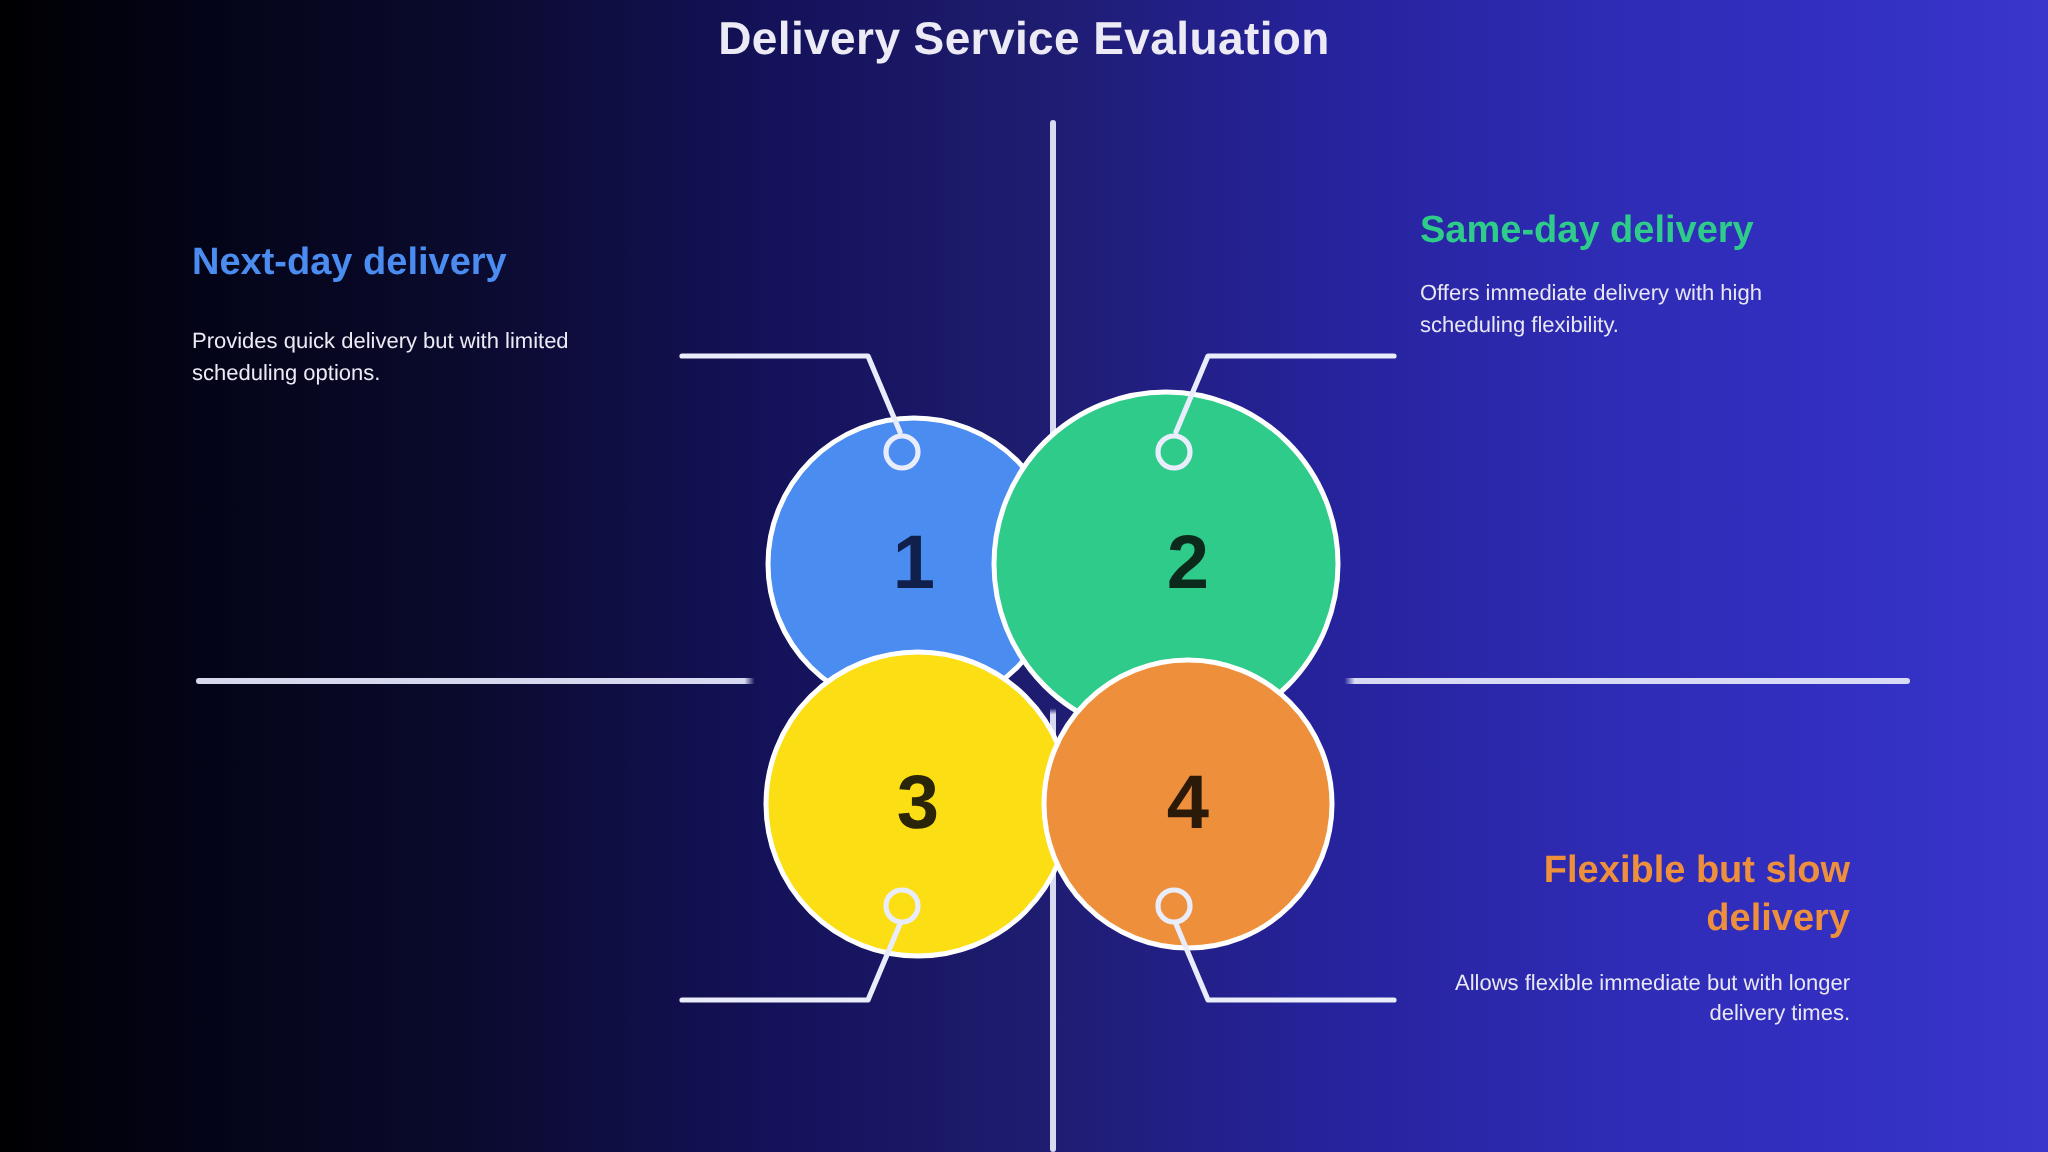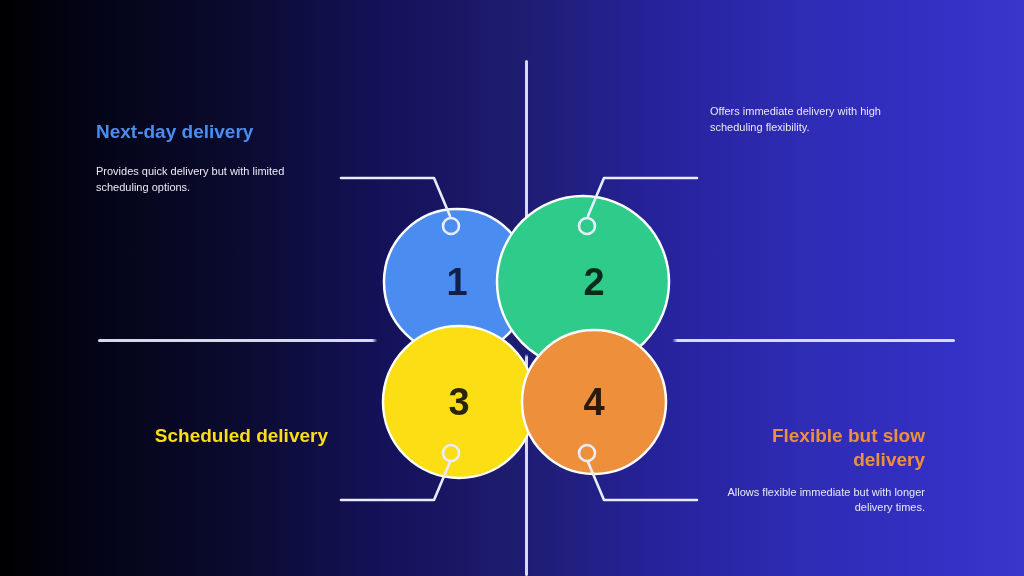--- a/index.html
+++ b/index.html
@@ -102,20 +102,21 @@
   #q3 .heading { color: #fcde14; }
   #q4 .heading { color: #ee8f3c; }
 
   #q3 .body, #q1 .body { color: #eceaf5; margin-top: 20px; }
 </style>
 </head>
 <body>
 
 <div id="stage">
 
+  <div class="title">Delivery Service Evaluation</div>
 
   <div class="divider-v"></div>
   <div class="divider-h"></div>
 
   <svg class="venn" viewBox="0 0 1024 576">
 
     <circle cx="457" cy="282" r="73" fill="#4a8cf0" stroke="#ffffff" stroke-width="2.5"></circle>
     <circle cx="583" cy="282" r="86" fill="#2ecb8a" stroke="#ffffff" stroke-width="2.5"></circle>
     <circle cx="459" cy="402" r="76" fill="#fcde14" stroke="#ffffff" stroke-width="2.5"></circle>
     <circle cx="594" cy="402" r="72" fill="#ee8f3c" stroke="#ffffff" stroke-width="2.5"></circle>
@@ -140,25 +141,25 @@
       <circle cx="587" cy="453" r="8"></circle>
     </g>
   </svg>
 
   <div class="quad" id="q1">
     <div class="heading">Next-day delivery</div>
     <div class="body">Provides quick delivery but with limited scheduling options.</div>
   </div>
 
   <div class="quad" id="q2">
+    <div class="heading">Same-day delivery</div>
     <div class="body">Offers immediate delivery with high scheduling flexibility.</div>
   </div>
 
   <div class="quad" id="q3">
-    <div class="heading">Scheduled delivery</div>
   </div>
 
   <div class="quad" id="q4">
     <div class="heading">Flexible but slow delivery</div>
     <div class="body">Allows flexible immediate but with longer delivery times.</div>
   </div>
 
 </div>
 
 </body></html>

